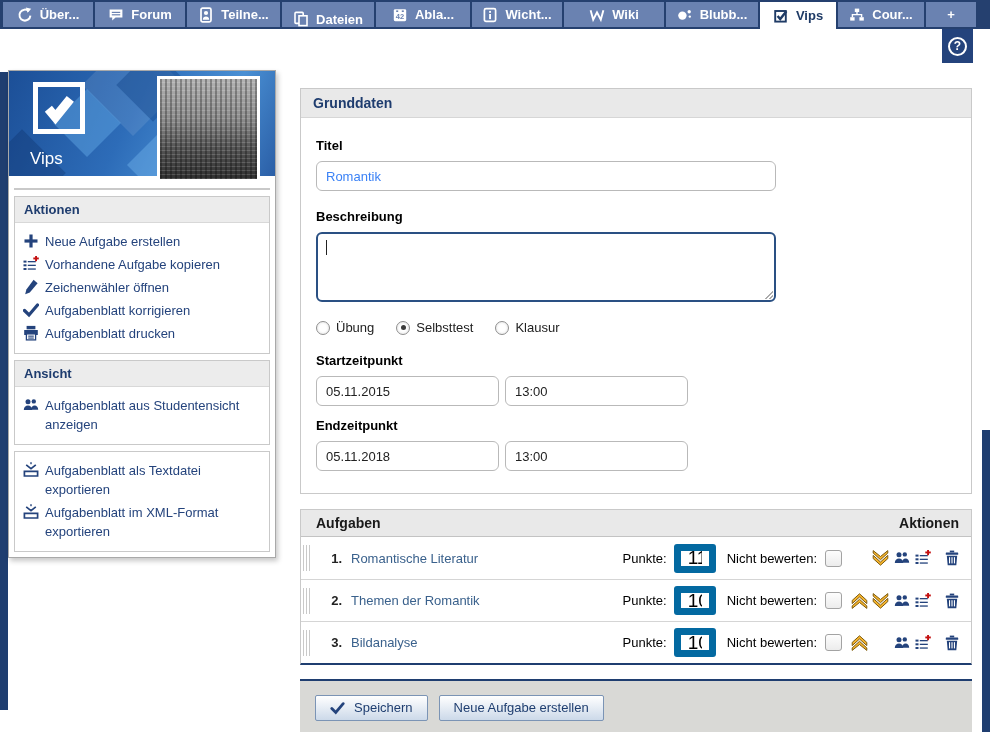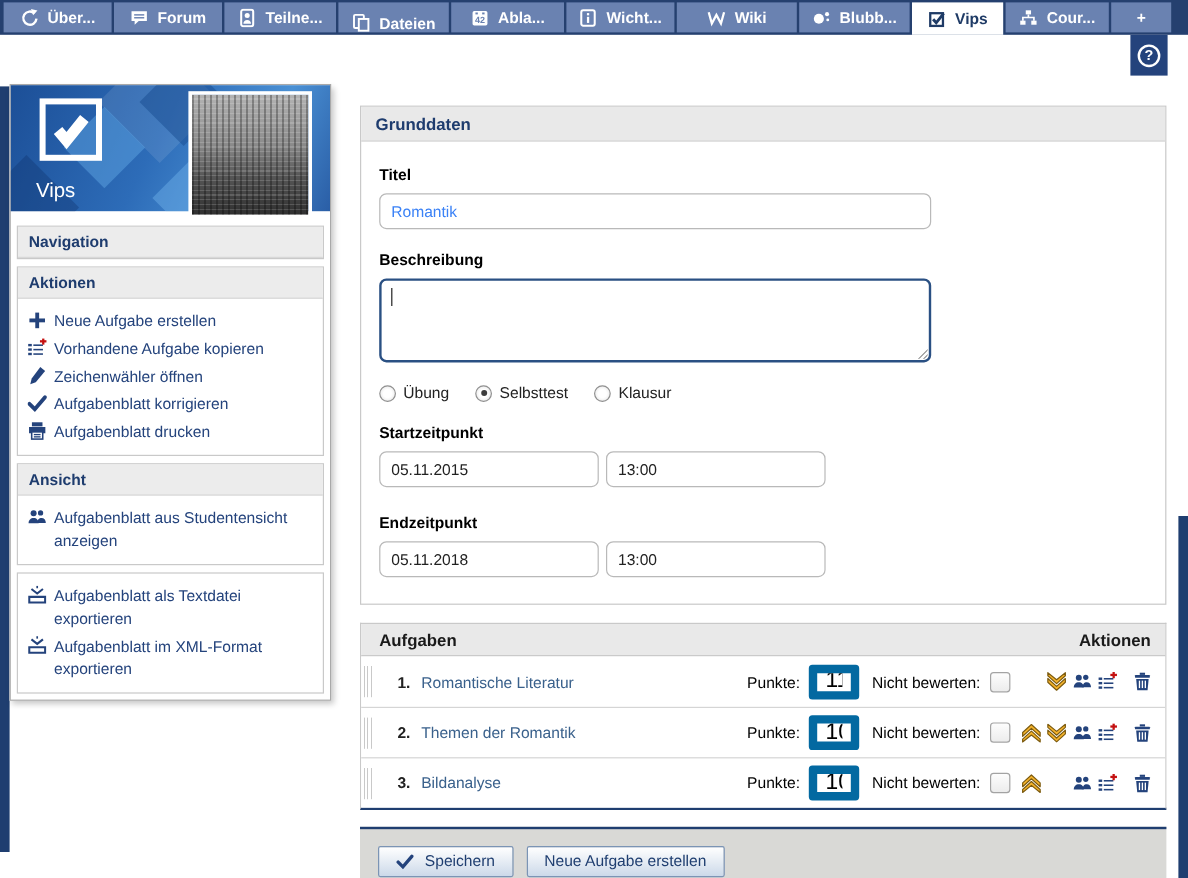--- a/index.html
+++ b/index.html
@@ -244,21 +244,20 @@
     <div class="vips-logo">
       <svg width="34" height="34" viewBox="0 0 24 24">
           <path d="M4.5 12.5l5 6L20 5.5" fill="none" stroke="#fff" stroke-width="6.5"></path>
         </svg>
     </div>
     <div class="brand">Vips</div>
     <div class="course-photo"></div>
   </div>
   <div id="sidebar-sections">
       <div class="side-box">
-        <div class="side-box-header">Navigation</div>
       </div>
       <div class="side-box">
         <div class="side-box-header">Aktionen</div>
         <div class="side-list">
           <a class="action-item">
             <span class="aicon" style="display: inline-flex;">
               <svg width="16" height="16" viewBox="0 0 16 16">
                 <rect x="6.4" y="1.5" width="3.2" height="13" fill="#24437c"></rect>
                 <rect x="1.5" y="6.4" width="13" height="3.2" fill="#24437c"></rect>
               </svg>
@@ -392,21 +391,21 @@
             <span>Klausur</span>
           </label>
         </div>
 
       <label class="field-label mt">Startzeitpunkt</label>
       <div class="datetime-row">
         <input class="dt-input" type="text" value="05.11.2015" style="">
         <input class="dt-input" type="text" value="13:00" style="">
       </div>
 
-      <label class="field-label mt" style="margin-top:22px">Endzeitpunkt</label>
+      <label class="field-label mt" style="margin-top:12px">Endzeitpunkt</label>
       <div class="datetime-row">
         <input class="dt-input" type="text" value="05.11.2018" style="">
         <input class="dt-input" type="text" value="13:00" style="">
       </div>
     </div>
   </section>
 
   <section class="tasks">
     <div class="tasks-header">
       <span>Aufgaben</span>

